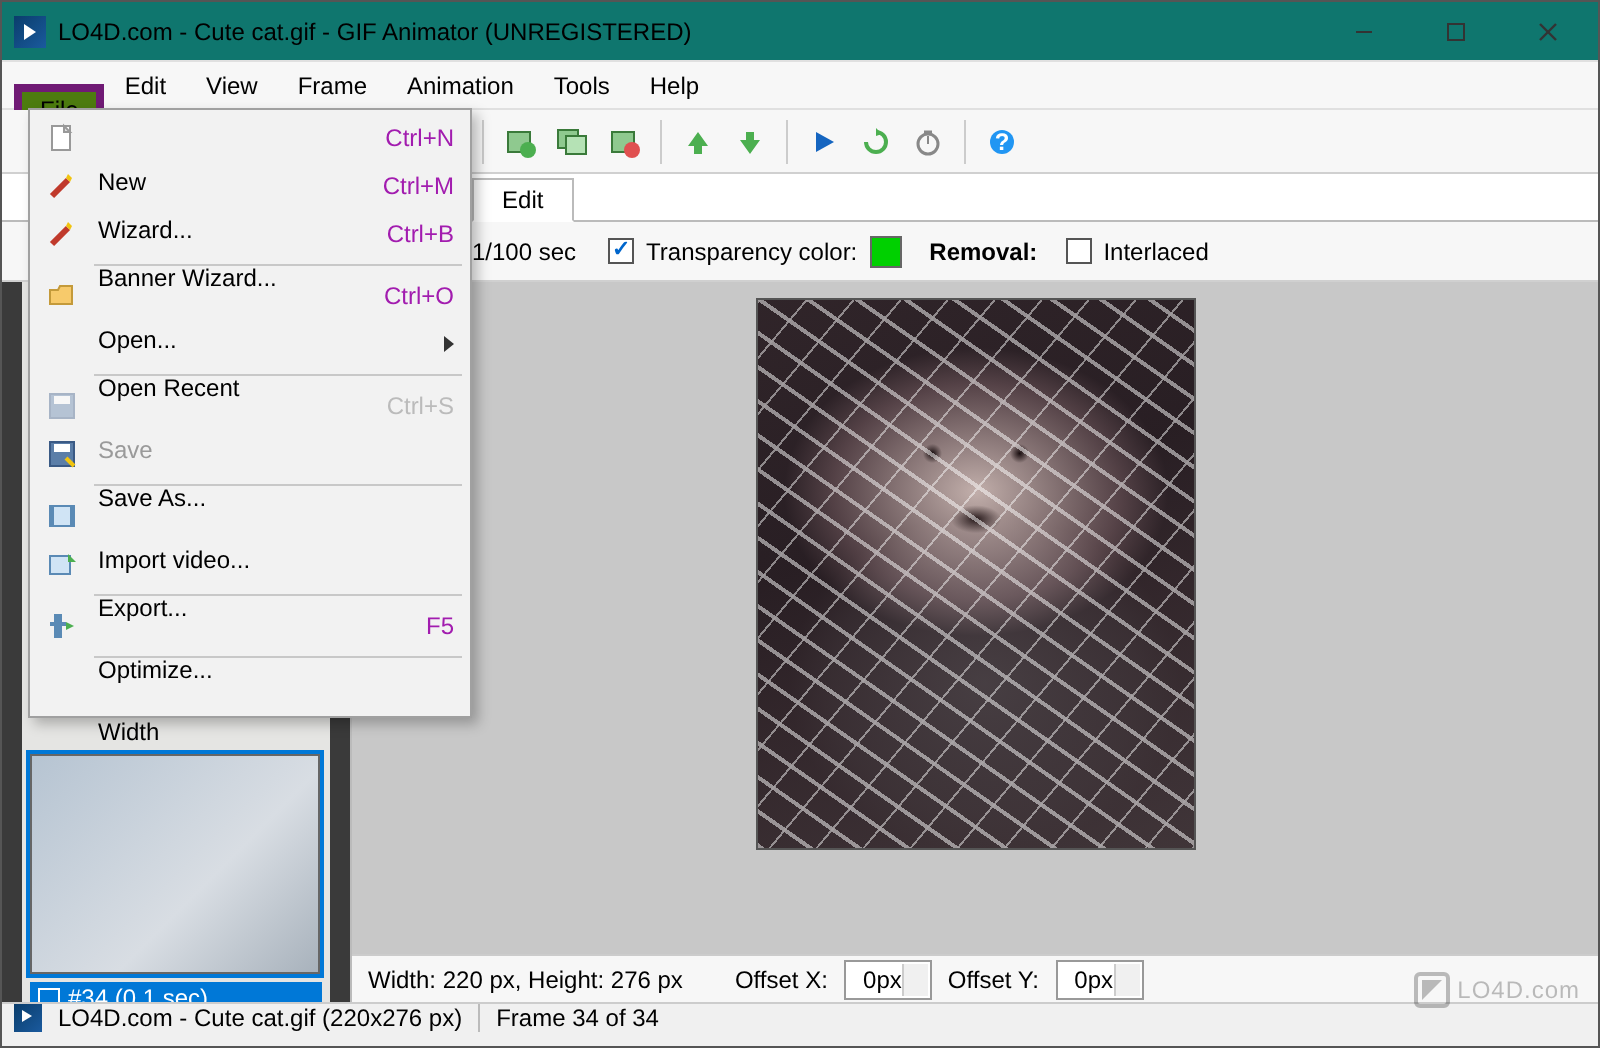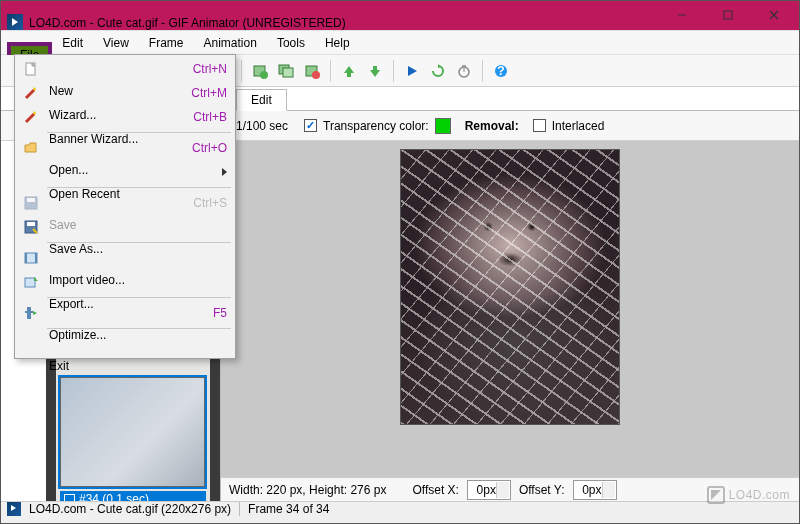--- a/index.html
+++ b/index.html
@@ -1,20 +1,20 @@
 <!DOCTYPE html>
 <html><head>
 <meta charset="utf-8">
 <style>
 * { box-sizing: border-box; margin: 0; padding: 0; font-family: "Segoe UI", Tahoma, sans-serif; font-size: 12px; }
 body { width: 800px; height: 524px; background: #f0f0f0; overflow: hidden; position: relative; }
 
 .window { width: 800px; height: 524px; background: #fff; border: 1px solid #555; display: flex; flex-direction: column; }
 
-.titlebar { height: 30px; background: #be185d; display: flex; align-items: flex-end; padding: 0 2px 0 6px; border-bottom: 1px solid #e0e0e0; }
+.titlebar { height: 30px; background: #0f766e; display: flex; align-items: center; padding: 0 2px 0 6px; border-bottom: 1px solid #e0e0e0; }
 .titlebar .app-icon { width: 16px; height: 16px; background: linear-gradient(135deg,#0a3d6b,#1a5a9e); margin-right: 6px; position: relative; }
 .titlebar .app-icon::after { content:""; position:absolute; left:5px; top:4px; width:0; height:0; border-left:6px solid #fff; border-top:4px solid transparent; border-bottom:4px solid transparent; }
 .titlebar .title { flex: 1; color: #000; }
 .titlebar .winbtn { width: 46px; height: 30px; display: flex; align-items: center; justify-content: center; color:#333; }
 
 .menubar { height: 24px; background: #f7f7f7; display: flex; align-items: center; padding: 0 6px; border-bottom: 1px solid #e0e0e0; }
 .menubar .menuitem { padding: 3px 10px; }
 .menubar .menuitem.open { background:#4d7c0f; border:4px solid #701a75; padding:2px 9px;margin-top:25px; }
 
 .toolbar { height: 32px; background: #f7f7f7; border-bottom: 1px solid #d0d0d0; display:flex; align-items:center; padding:0 4px; gap:2px; }
@@ -27,21 +27,21 @@
 
 .propbar { height: 30px; background:#f7f7f7; border-bottom:1px solid #d0d0d0; display:flex; align-items:center; padding:0 6px; gap:6px; padding-left:185px; }
 .spin { width:44px; height:20px; border:1px solid #999; background:#fff; display:flex; align-items:center; justify-content:flex-end; padding-right:14px; position:relative; }
 .spin::after { content:""; position:absolute; right:1px; top:1px; bottom:1px; width:12px; background:linear-gradient(#f0f0f0,#f0f0f0); border-left:1px solid #ccc; }
 .checkbox { width:13px; height:13px; border:1px solid #555; display:inline-flex; align-items:center; justify-content:center; background:#fff; }
 .checkbox.checked::after { content:"✓"; color:#0066cc; font-size:11px; line-height:11px; font-weight:bold; }
 .colorswatch { width:16px; height:16px; background:#00d000; border:1px solid #666; }
 .combo { height:20px; border:1px solid #999; background:#fff; display:flex; align-items:center; padding:0 16px 0 4px; position:relative; min-width:110px; }
 .combo::after { content:""; position:absolute; right:4px; top:7px; width:0;height:0;border-left:4px solid transparent;border-right:4px solid transparent;border-top:5px solid #555; }
 
-.workspace { flex:1; display:flex; overflow:hidden;margin-left:45px; }
+.workspace { flex:1; display:flex; overflow:hidden; }
 .sidebar { width:175px; background:#e5e5e3; border-right:1px solid #bbb; display:flex; flex-direction:column; overflow:hidden; position:relative; }
 .filmstrip { flex:1; background:linear-gradient(to right,#3a3a3a 0,#3a3a3a 10px,transparent 10px,transparent calc(100% - 10px),#3a3a3a calc(100% - 10px),#3a3a3a 100%); padding:6px 14px; overflow:hidden; }
 .thumb { width:145px; height:110px; background:linear-gradient(135deg,#b6c4d2,#d8dde3 60%,#a8b2bc); border:1px solid #666; margin-bottom:4px; position:relative; }
 .thumb.sel { outline:2px solid #0078d7; }
 .thumb-label { background:#0078d7; color:#fff; padding:1px 4px; display:flex; align-items:center; gap:4px; font-size:11px; }
 .thumb-check { width:11px; height:11px; border:1px solid #fff; display:inline-block; }
 
 .canvas { flex:1; background:#c8c8c8; position:relative; display:flex; flex-direction:column; }
 .canvas-inner { flex:1; display:flex; align-items:flex-start; justify-content:center; padding-top:8px; overflow:hidden; }
 .catimg { width:220px; height:276px; background:
@@ -333,20 +333,20 @@
           <rect x="2" y="6" width="8" height="2" fill="#5a8ab5"></rect>
           <path d="M10 6 L14 8 L10 10 Z" fill="#4caf50"></path>
         </svg>
       </span>
     <span class="dd-label">Optimize...</span>
     <span class="dd-shortcut">F5</span>
   </div>
   <div class="dd-sep"></div>
   <div class="dd-row">
     <span class="dd-icon"></span>
-    <span class="dd-label">Exit</span>
+    <span class="dd-label">Width</span>
   </div>
 </div>
 
 <div class="watermark">
   <span class="wmicon"></span>
   <span>LO4D.com</span>
 </div>
 
 </body></html>

